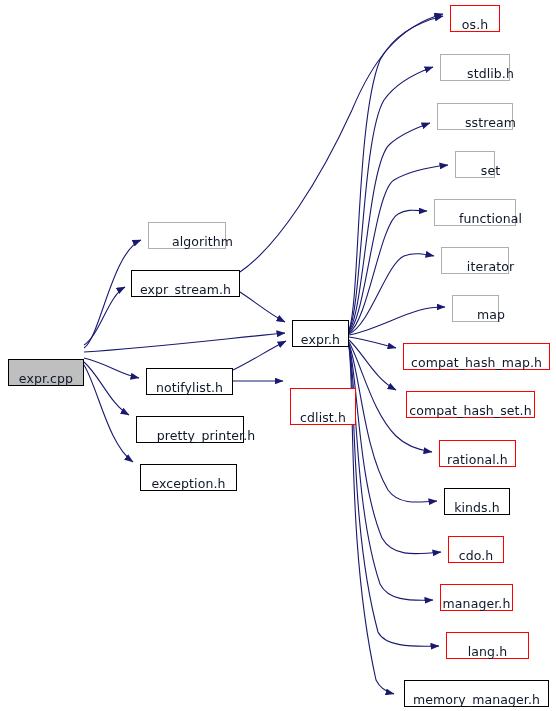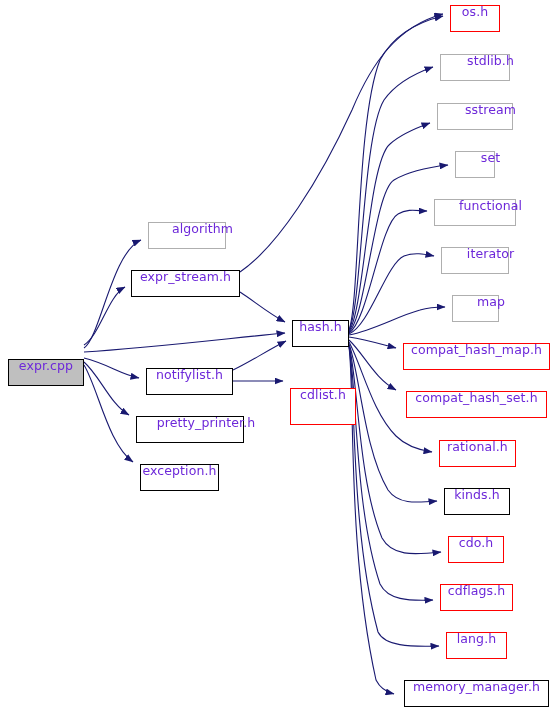--- a/index.html
+++ b/index.html
@@ -1,20 +1,20 @@
 <!DOCTYPE html>
 <html><head>
 <meta charset="utf-8">
 <style>
   html,body{margin:0;padding:0;background:#ffffff;}
   body{width:556px;height:711px;font-family:"DejaVu Sans",sans-serif;overflow:hidden;}
   #graph{position:relative;width:556px;height:711px;}
   #edges{position:absolute;left:0;top:0;width:556px;height:711px;}
-  .node{position:absolute;box-sizing:border-box;display:flex;align-items:flex-start;
-        justify-content:center;background:#ffffff;font-size:12.5px;color:#6d28d9;
+  .node{position:absolute;box-sizing:border-box;display:flex;align-items:flex-end;
+        justify-content:center;background:#ffffff;font-size:12.5px;color:#0f172a;
         line-height:1;white-space:nowrap;letter-spacing:.1px;}
   .node.b-black{border:1px solid #000000;}
   .node.b-red{border:1px solid #ff0000;}
   .node.b-gray{border:1px solid #afafaf;padding-left:31px;}
   .node.root{background:#bfbfbf;border:1px solid #000000;}
   .node span{pointer-events:none;}
 </style>
 </head>
 <body>
 
@@ -62,25 +62,25 @@
       </div>
       <div class="node b-black" style="left: 131px; top: 270px; width: 109px; height: 27px;">
         <span>expr_stream.h</span>
       </div>
       <div class="node b-black" style="left: 146px; top: 368px; width: 87px; height: 27px;">
         <span>notifylist.h</span>
       </div>
       <div class="node b-black" style="left: 136px; top: 416px; width: 108px; height: 27px; padding-left: 32px;">
         <span>pretty_printer.h</span>
       </div>
-      <div class="node b-black" style="left: 140px; top: 464px; width: 79px; height: 27px;">
+      <div class="node b-black" style="left: 140px; top: 464px; width: 97px; height: 27px;">
         <span>exception.h</span>
       </div>
       <div class="node b-black" style="left: 292px; top: 320px; width: 57px; height: 27px;">
-        <span>hash.h</span>
+        <span>expr.h</span>
       </div>
       <div class="node b-red" style="left: 290px; top: 388px; width: 66px; height: 37px;">
         <span>cdlist.h</span>
       </div>
       <div class="node b-red" style="left: 450px; top: 5px; width: 50px; height: 27px;">
         <span>os.h</span>
       </div>
       <div class="node b-gray" style="left: 440px; top: 54px; width: 70px; height: 27px;">
         <span>stdlib.h</span>
       </div>
@@ -95,35 +95,35 @@
       </div>
       <div class="node b-gray" style="left: 441px; top: 247px; width: 68px; height: 27px;">
         <span>iterator</span>
       </div>
       <div class="node b-gray" style="left: 452px; top: 295px; width: 47px; height: 27px;">
         <span>map</span>
       </div>
       <div class="node b-red" style="left: 403px; top: 343px; width: 147px; height: 27px;">
         <span>compat_hash_map.h</span>
       </div>
-      <div class="node b-red" style="left: 406px; top: 391px; width: 141px; height: 27px;">
+      <div class="node b-red" style="left: 406px; top: 391px; width: 129px; height: 27px;">
         <span>compat_hash_set.h</span>
       </div>
       <div class="node b-red" style="left: 439px; top: 440px; width: 77px; height: 27px;">
         <span>rational.h</span>
       </div>
       <div class="node b-black" style="left: 444px; top: 488px; width: 66px; height: 27px;">
         <span>kinds.h</span>
       </div>
       <div class="node b-red" style="left: 448px; top: 536px; width: 56px; height: 27px;">
         <span>cdo.h</span>
       </div>
       <div class="node b-red" style="left: 440px; top: 584px; width: 73px; height: 27px;">
-        <span>cdflags.h</span>
+        <span>manager.h</span>
       </div>
-      <div class="node b-red" style="left: 446px; top: 632px; width: 61px; height: 27px;">
+      <div class="node b-red" style="left: 446px; top: 632px; width: 83px; height: 27px;">
         <span>lang.h</span>
       </div>
       <div class="node b-black" style="left: 404px; top: 680px; width: 145px; height: 27px;">
         <span>memory_manager.h</span>
       </div>
     </div>
 </div>
 
 </body></html>

